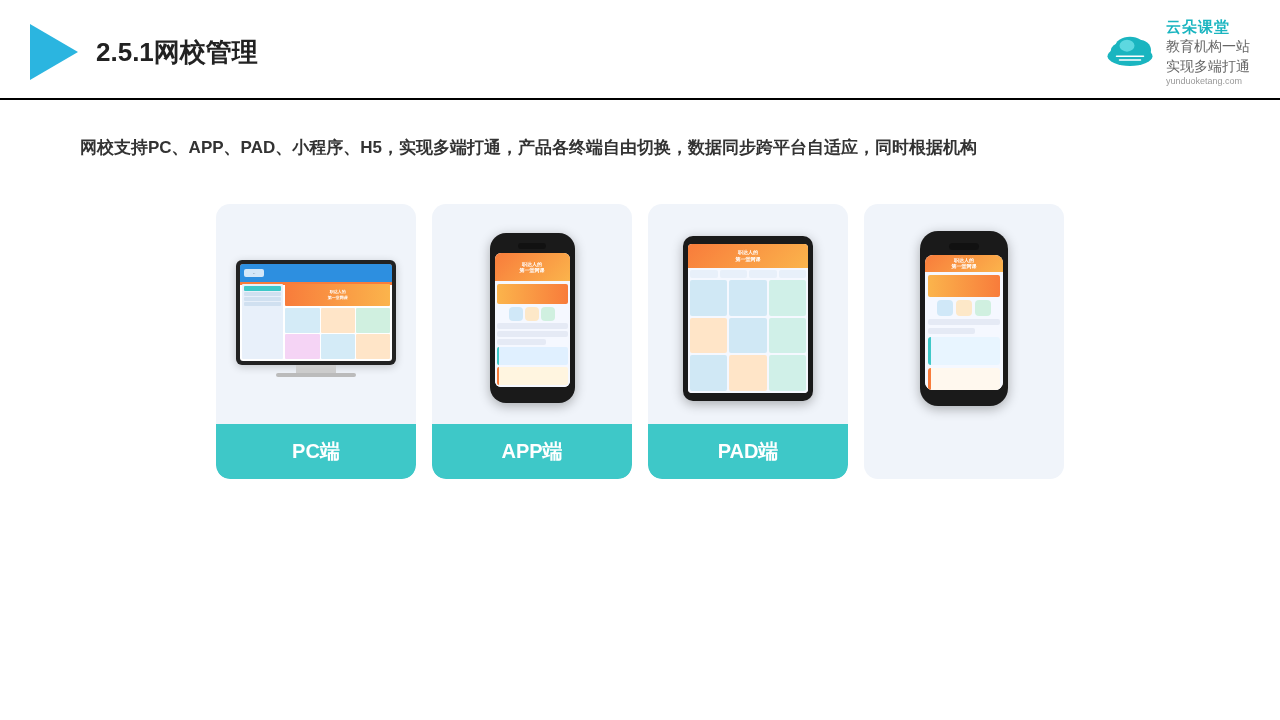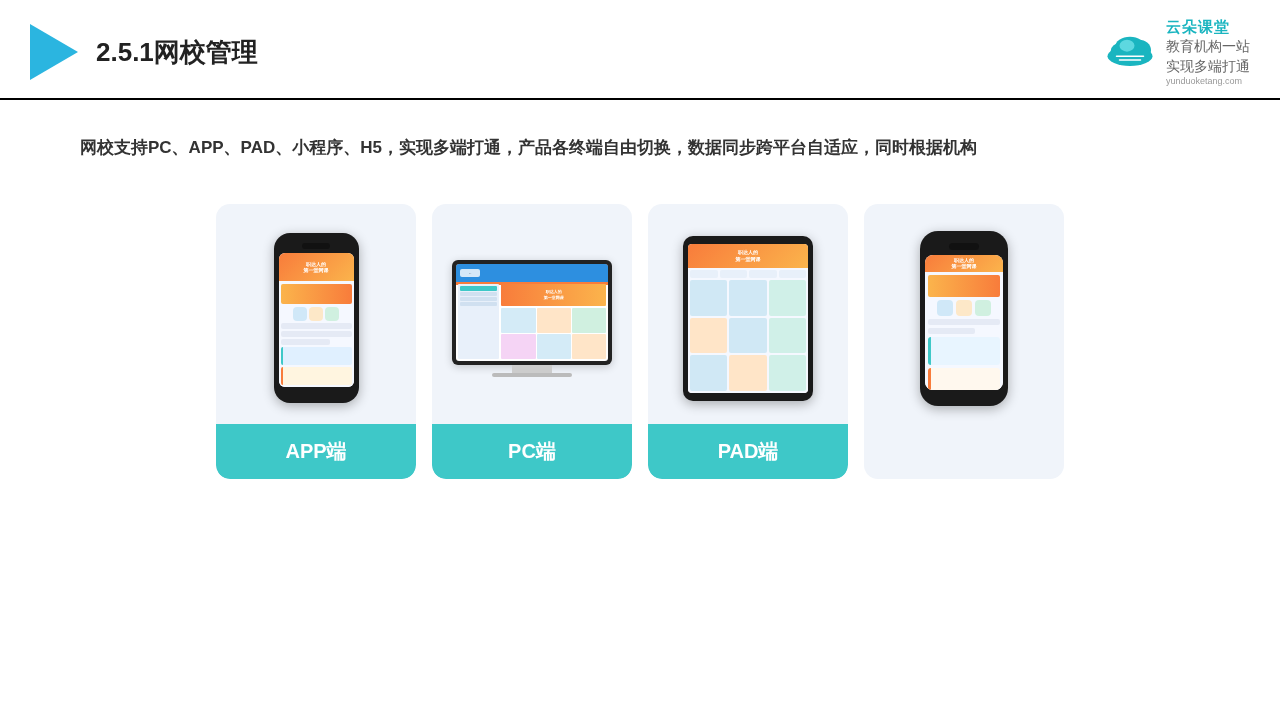--- a/index.html
+++ b/index.html
@@ -388,45 +388,20 @@
       </div>
     </div>
   </div>
 </div>
 
 <div class="description">
   <div>网校支持PC、APP、PAD、小程序、H5，实现多端打通，产品各终端自由切换，数据同步跨平台自适应，同时根据机构</div>
 </div>
 
 <div class="cards-container">
-
-  <div class="card">
-    <div class="card-image-area">
-      <div class="phone-mock">
-        <div class="phone-notch"></div>
-        <div class="phone-screen">
-          <div class="phone-top-bar">职达人的<br>第一堂网课</div>
-          <div class="phone-body">
-            <div class="phone-banner-small"></div>
-            <div class="phone-icons">
-              <div class="phone-icon-dot"></div>
-              <div class="phone-icon-dot"></div>
-              <div class="phone-icon-dot"></div>
-            </div>
-            <div class="phone-line"></div>
-            <div class="phone-line"></div>
-            <div class="phone-line" style="width:70%;"></div>
-            <div style="height:18px;background:#e0f0ff;border-radius:2px;border-left:2px solid #3ec8c8;"></div>
-            <div style="height:18px;background:#fff5e0;border-radius:2px;border-left:2px solid #f87c3b;"></div>
-          </div>
-        </div>
-      </div>
-    </div>
-    <div class="card-label">APP端</div>
-  </div>
 
   <div class="card">
     <div class="card-image-area">
       <div style="display:flex;flex-direction:column;align-items:center;">
         <div class="pc-screen-outer">
           <div class="pc-screen-inner">
             <div class="pc-screen-content">
               <div style="height:18px;background:#2d8fe0;display:flex;align-items:center;padding:0 4px;gap:2px;">
                 <div style="width:20px;height:8px;background:#fff;border-radius:2px;opacity:0.8;font-size:3px;color:#333;display:flex;align-items:center;justify-content:center;">...</div>
               </div>
@@ -456,20 +431,45 @@
         </div>
         <div style="width:40px;height:8px;background:#ccc;margin:0 auto;"></div>
         <div style="width:80px;height:4px;background:#bbb;border-radius:2px;margin:0 auto;"></div>
       </div>
     </div>
     <div class="card-label">PC端</div>
   </div>
 
   <div class="card">
     <div class="card-image-area">
+      <div class="phone-mock">
+        <div class="phone-notch"></div>
+        <div class="phone-screen">
+          <div class="phone-top-bar">职达人的<br>第一堂网课</div>
+          <div class="phone-body">
+            <div class="phone-banner-small"></div>
+            <div class="phone-icons">
+              <div class="phone-icon-dot"></div>
+              <div class="phone-icon-dot"></div>
+              <div class="phone-icon-dot"></div>
+            </div>
+            <div class="phone-line"></div>
+            <div class="phone-line"></div>
+            <div class="phone-line" style="width:70%;"></div>
+            <div style="height:18px;background:#e0f0ff;border-radius:2px;border-left:2px solid #3ec8c8;"></div>
+            <div style="height:18px;background:#fff5e0;border-radius:2px;border-left:2px solid #f87c3b;"></div>
+          </div>
+        </div>
+      </div>
+    </div>
+    <div class="card-label">APP端</div>
+  </div>
+
+  <div class="card">
+    <div class="card-image-area">
       <div class="tablet-mock">
         <div class="tablet-screen">
           <div class="tablet-top">职达人的<br>第一堂网课</div>
           <div class="tablet-body">
             <div class="tablet-nav-row">
               <div class="tablet-nav-item"></div>
               <div class="tablet-nav-item"></div>
               <div class="tablet-nav-item"></div>
               <div class="tablet-nav-item"></div>
             </div>

